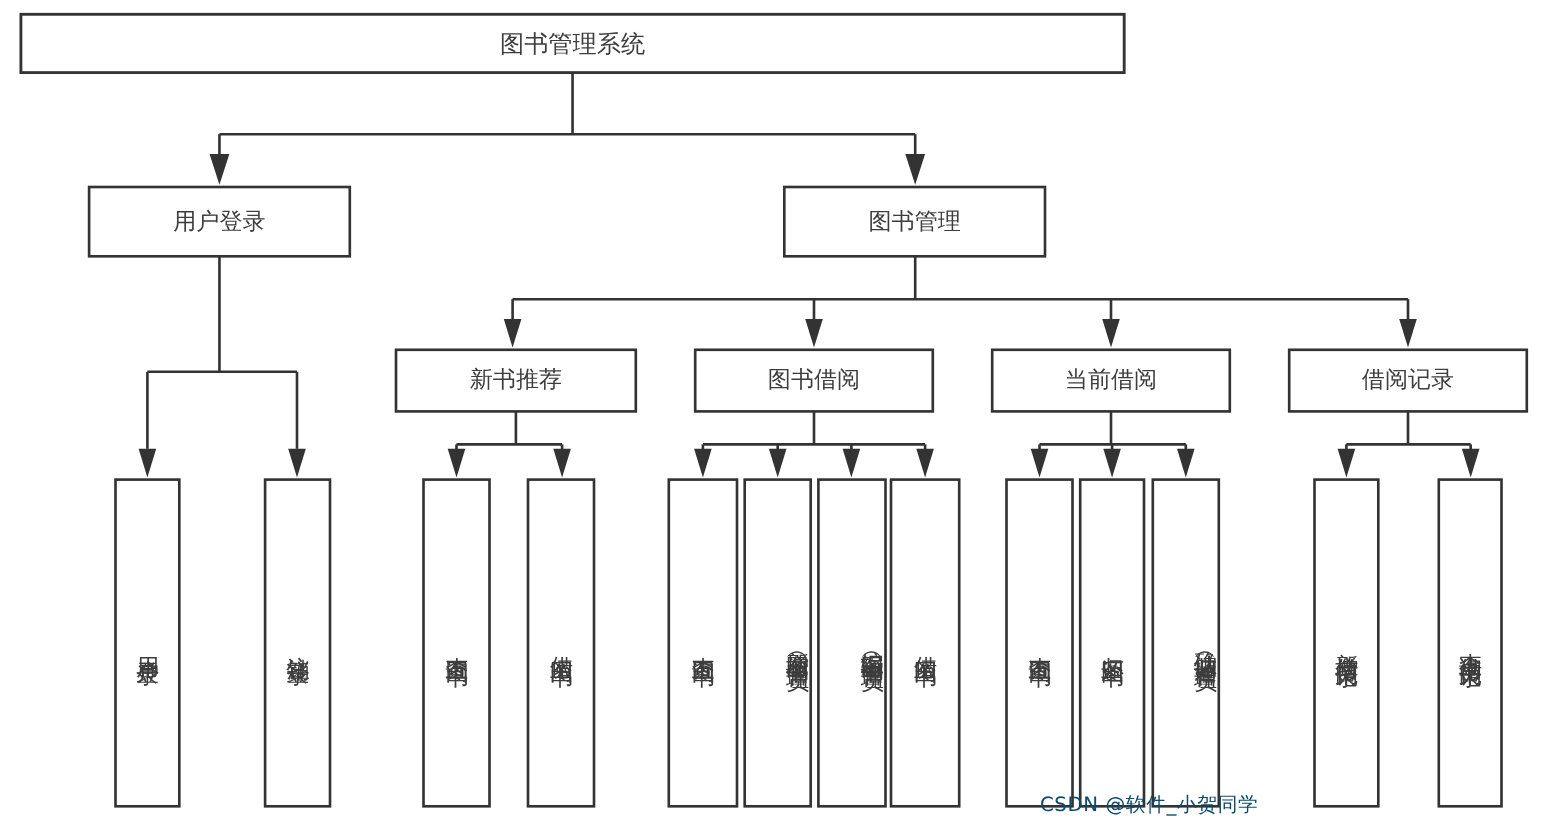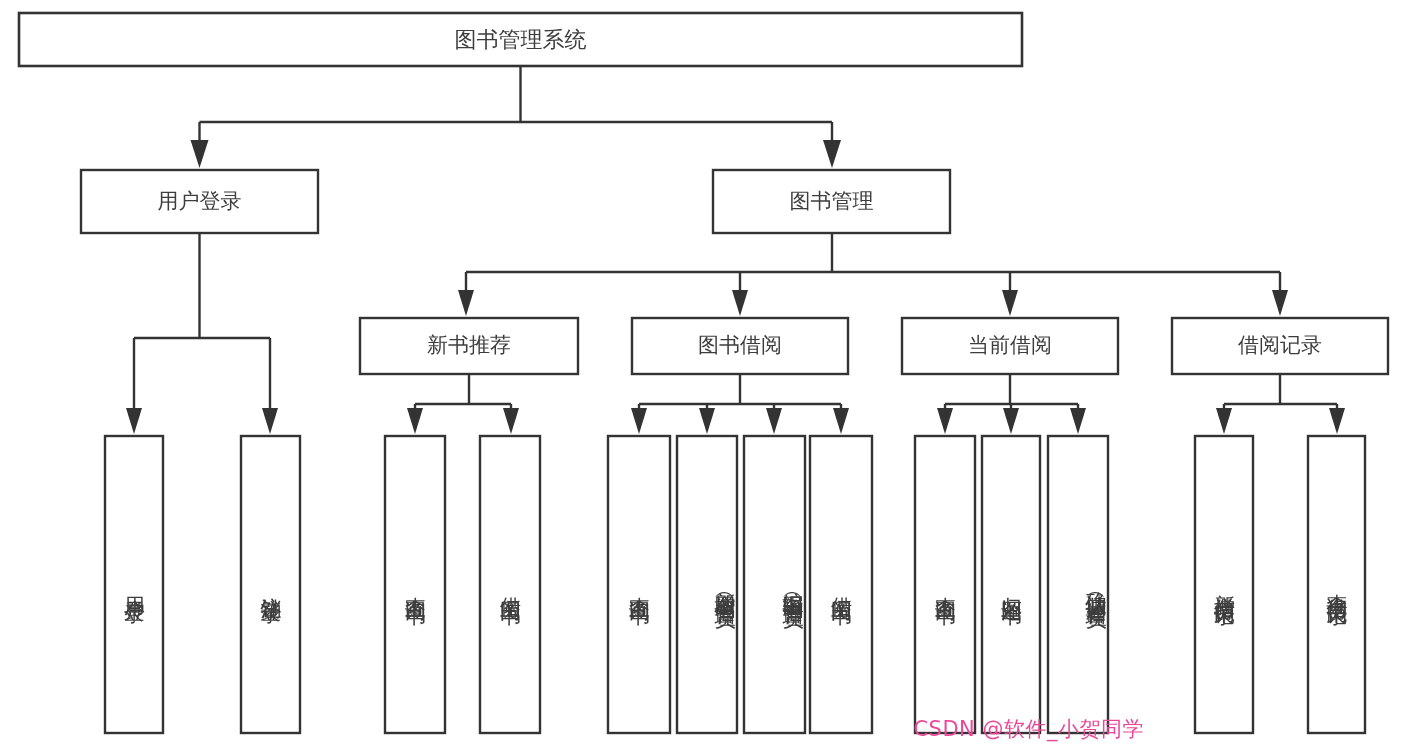--- a/index.html
+++ b/index.html
@@ -66,22 +66,22 @@
     letter-spacing: 2.5px;
     white-space: nowrap;
     text-align: center;
     pointer-events: none;
   }
   .watermark {
     position: absolute;
     right: 8px;
     bottom: 4px;
     font-family: "DejaVu Sans", "Liberation Sans", sans-serif;
-    font-size: 21px;
-    color: #ec4899;
+    font-size: 18px;
+    color: #0c4a6e;
     letter-spacing: 0.5px;
     user-select: none;
   }
 </style>
 </head>
 <body>
 
 <div id="diagram-root">
 
   <svg id="flow" viewBox="0 0 1405 747">

